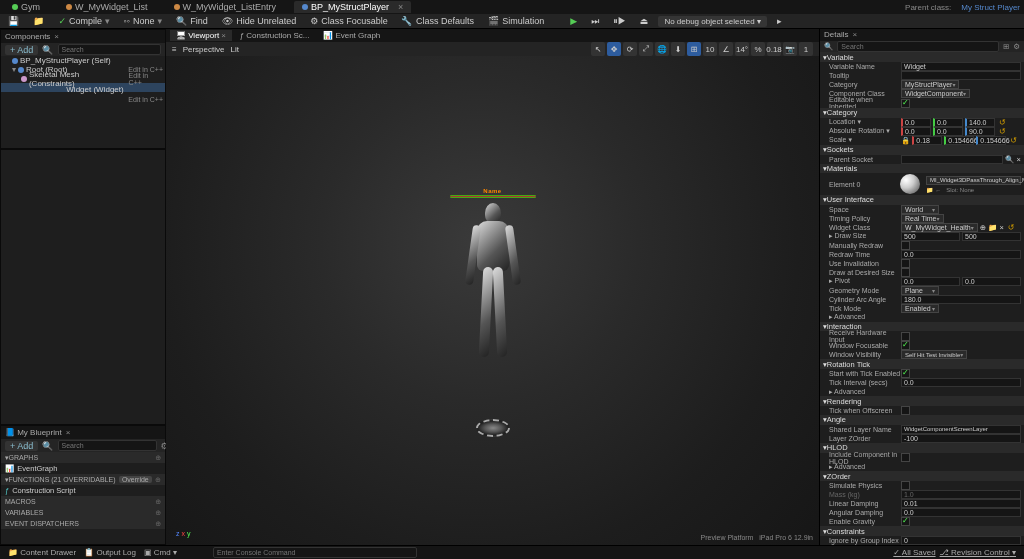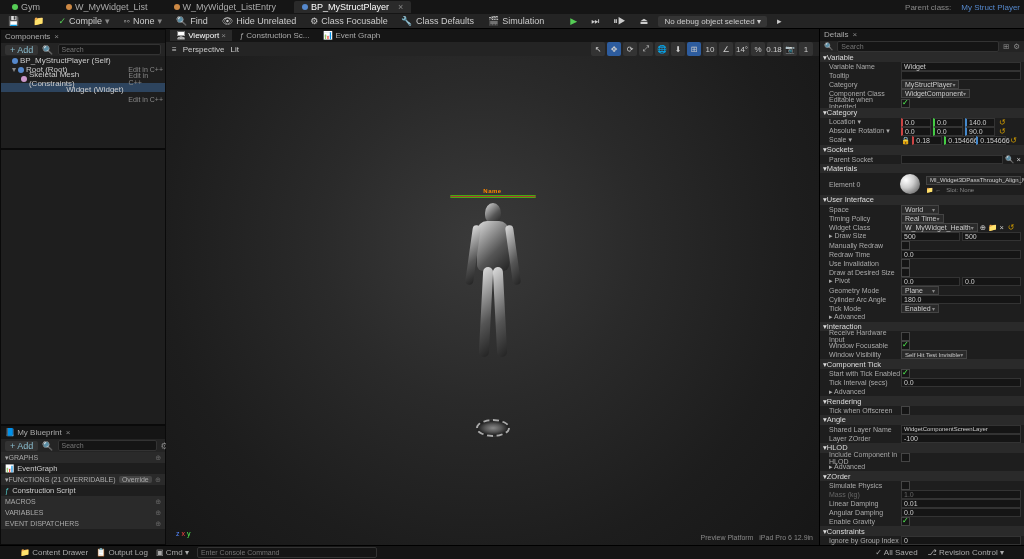--- a/index.html
+++ b/index.html
@@ -63,22 +63,22 @@
 .detlabel { width:78px; padding-left:6px; color:#aaa; font-size:7px; }
 .detval { flex:1; display:flex; gap:2px; }
 .field { background:#151515; border:1px solid #333; height:9px; padding:0 2px; flex:1; font-size:7px; color:#ccc; min-width:0; }
 .vec3 .field { width:30px; flex:none; }
 .vec3 .f0{border-left:2px solid #c44;} .vec3 .f1{border-left:2px solid #4c4;} .vec3 .f2{border-left:2px solid #48c;}
 .combo { background:#2a2a2a; border:1px solid #444; height:9px; padding:0 3px; font-size:7px; display:flex; align-items:center; min-width:38px; }
 .combo::after { content:"▾"; margin-left:auto; font-size:6px; color:#888; }
 .chk { width:9px; height:9px; background:#151515; border:1px solid #444; display:inline-block; position:relative; }
 .chk.on::after { content:"✓"; color:#5f5; position:absolute; left:0; top:-2px; font-size:8px; }
 .sphere { width:20px; height:20px; border-radius:50%; background:radial-gradient(circle at 30% 30%,#fff,#ccc 40%,#888 70%,#444); margin-right:4px; }
-.bottombar { height:14px; background:#151515; display:flex; align-items:center; padding:0 20px; gap:8px; font-size:8px; color:#aaa; border-top:1px solid #000; }
-.bottombar .right { margin-left:auto; display:flex; gap:10px; }
+.bottombar { height:14px; background:#151515; display:flex; align-items:center; padding:0 8px; gap:8px; font-size:8px; color:#aaa; border-top:1px solid #000; }
+.bottombar .right { margin-left:auto; display:flex; gap:4px;text-decoration:underline; }
 .reset { color:#c90; margin-left:2px; font-size:8px; }
 </style>
 </head>
 <body>
 
 <div class="topbar">
   <div class="toptab">
       <span class="dot" style="background:#5c5"></span>
       <span>Gym</span>
     </div>
@@ -457,21 +457,21 @@
           <span class="chk on"></span>
         </div>
       </div>
     <div class="detrow">
         <div class="detlabel">Window Visibility</div>
         <div class="detval">
           <div class="combo" style="font-size:6px">Self Hit Test Invisible</div>
         </div>
       </div>
 
-    <div class="detrow h">▾ <span>Component Tick</span></div>
+    <div class="detrow h">▾ <span>Rotation Tick</span></div>
     <div class="detrow">
         <div class="detlabel">Start with Tick Enabled</div>
         <div class="detval">
           <span class="chk on"></span>
         </div>
       </div>
     <div class="detrow">
         <div class="detlabel">Tick Interval (secs)</div>
         <div class="detval">
           <div class="field">0.0</div>
@@ -553,18 +553,18 @@
           <div class="field">0</div>
         </div>
       </div>
   </div>
 </div>
 
 <div class="bottombar">
   <span>📁 <span>Content Drawer</span></span>
   <span>📋 <span>Output Log</span></span>
   <span>▣ <span>Cmd</span> ▾</span>
-  <input class="searchbox" style="flex: 0 0 auto; width: 180px;" placeholder="Enter Console Command">
+  <input class="searchbox" style="flex: 0 0 auto; width: 204px; margin-left: 28px;" placeholder="Enter Console Command">
   <div class="right">
     <span>✓ <span>All Saved</span></span>
     <span>⎇ <span>Revision Control</span> ▾</span>
   </div>
 </div>
 
 </body></html>

